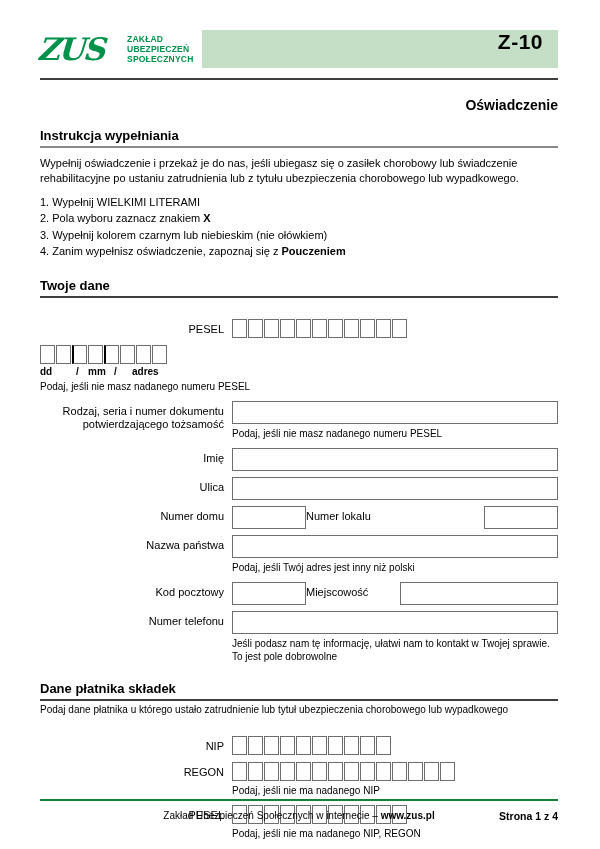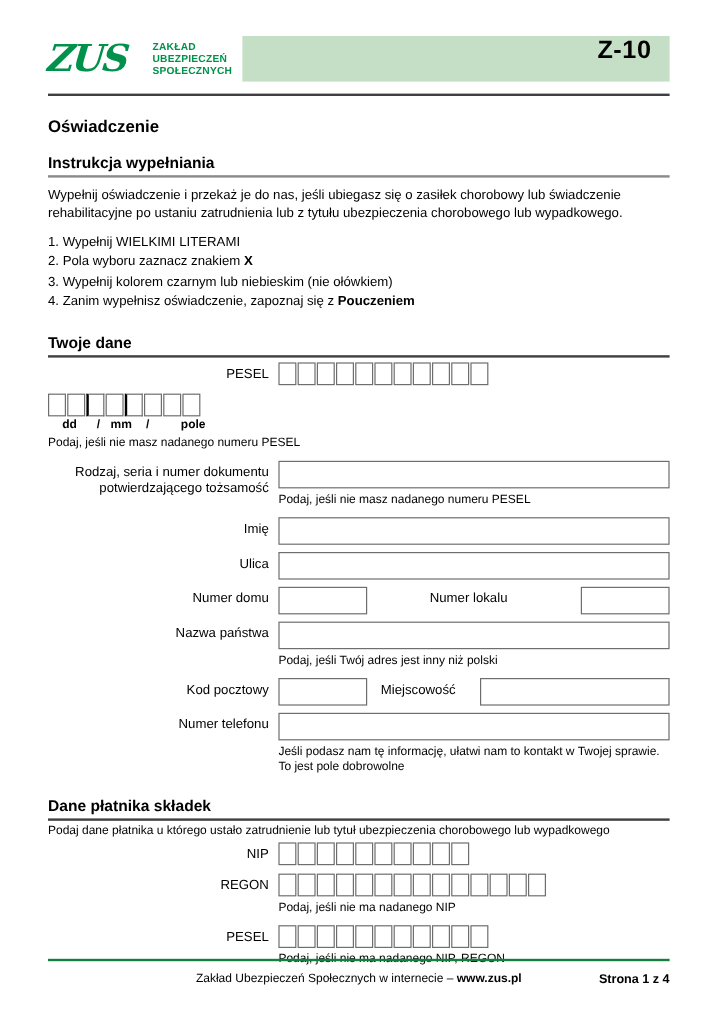--- a/index.html
+++ b/index.html
@@ -28,47 +28,47 @@
   }
   .logo-divider{width:2px;background:var(--green);margin:1px 9px 1px 10px}
   .org-name{display:flex;flex-direction:column;
     color:var(--green);font-size:8.5px;font-weight:bold;line-height:1.2;letter-spacing:.2px}
   .band{flex:1;background:var(--band);display:flex;
     justify-content:flex-end;padding-right:15px}
   .form-code{font-size:21px;font-weight:bold;letter-spacing:.5px}
   .header-rule{border:none;border-top:2px solid var(--line-dark);margin-top:10px}
 
   
-  .doc-title{text-align:left;font-size:14px;font-weight:bold;margin:17px 0 15px}
+  .doc-title{text-align:right;font-size:14px;font-weight:bold;margin:17px 0 15px}
   .section-h{font-size:13px;font-weight:bold;padding-bottom:3px}
   .rule-gray{border-bottom:2px solid var(--line-gray)}
   .rule-dark{border-bottom:2px solid var(--line-dark)}
   .intro{font-size:11px;line-height:1.35;margin-top:8px}
   .num-list{font-size:11px;line-height:1.5;margin-top:8px}
 
   
   .sect{margin-top:18px}
   .sect-sub{font-size:10px;margin-top:3px}
 
   
-  .rows{margin-top:4px}
+  .rows{margin-top:21px}
   .form-row{display:flex;align-items:flex-start}
   .label-col{width:192px;flex-shrink:0;text-align:right;padding-right:8px;
     font-size:11px;line-height:1.25;padding-top:4px}
   .field-col{flex:1;min-width:0}
   .input-box{border:1px solid var(--box-border);height:23px;background:#fff}
   .input-long{width:100%}
   .input-small{width:74px}
-  .label-col2{flex:1;text-align:center;padding-right:9px;font-size:11px;padding-top:4px}
+  .label-col2{flex:1;text-align:left;padding-right:9px;font-size:11px;padding-top:4px}
   .input-city{width:158px}
   .cells{display:flex;gap:1px}
   .cell{width:15px;height:19px;border:1px solid var(--box-border);background:#fff;flex-shrink:0}
   .cell.thick{border-left:2px solid #000}
   .date-sub{display:flex;font-size:10px;font-weight:bold;margin-top:2px}
-  .date-sub span{display:inline-block;text-align:center}
+  .date-sub span{display:inline-block;text-align:left}
   .w-dd{width:36px}.w-s1{width:12px}.w-mm{width:26px}.w-s2{width:18px}.w-rrrr{width:58px}
   .hint{font-size:10px;margin-top:3px;line-height:1.3}
 
   .mb6{margin-bottom:6px}.mb7{margin-bottom:7px}.mb8{margin-bottom:8px}
 
   
   .footer{position:absolute;left:40px;right:42px;top:799px;
     border-top:2px solid #15803d;padding-top:9px}
   .footer-center{text-align:center;font-size:10px}
   .footer-page{position:absolute;right:0;top:9px;font-size:10.5px;font-weight:bold}
@@ -139,21 +139,21 @@
               <span class="cell thick"></span>
               <span class="cell"></span>
               <span class="cell"></span>
               <span class="cell"></span>
             </div>
           <div class="date-sub">
             <span class="w-dd">dd</span>
             <span class="w-s1">/</span>
             <span class="w-mm">mm</span>
             <span class="w-s2">/</span>
-            <span class="w-rrrr">pole</span>
+            <span class="w-rrrr">adres</span>
           </div>
           <div class="hint">Podaj, jeśli nie masz nadanego numeru PESEL</div>
         </div>
       </div>
 
       <div class="form-row mb8">
         <div class="label-col">Rodzaj, seria i numer dokumentu potwierdzającego tożsamość</div>
         <div class="field-col">
           <div class="input-box input-long"></div>
           <div class="hint">Podaj, jeśli nie masz nadanego numeru PESEL</div>

